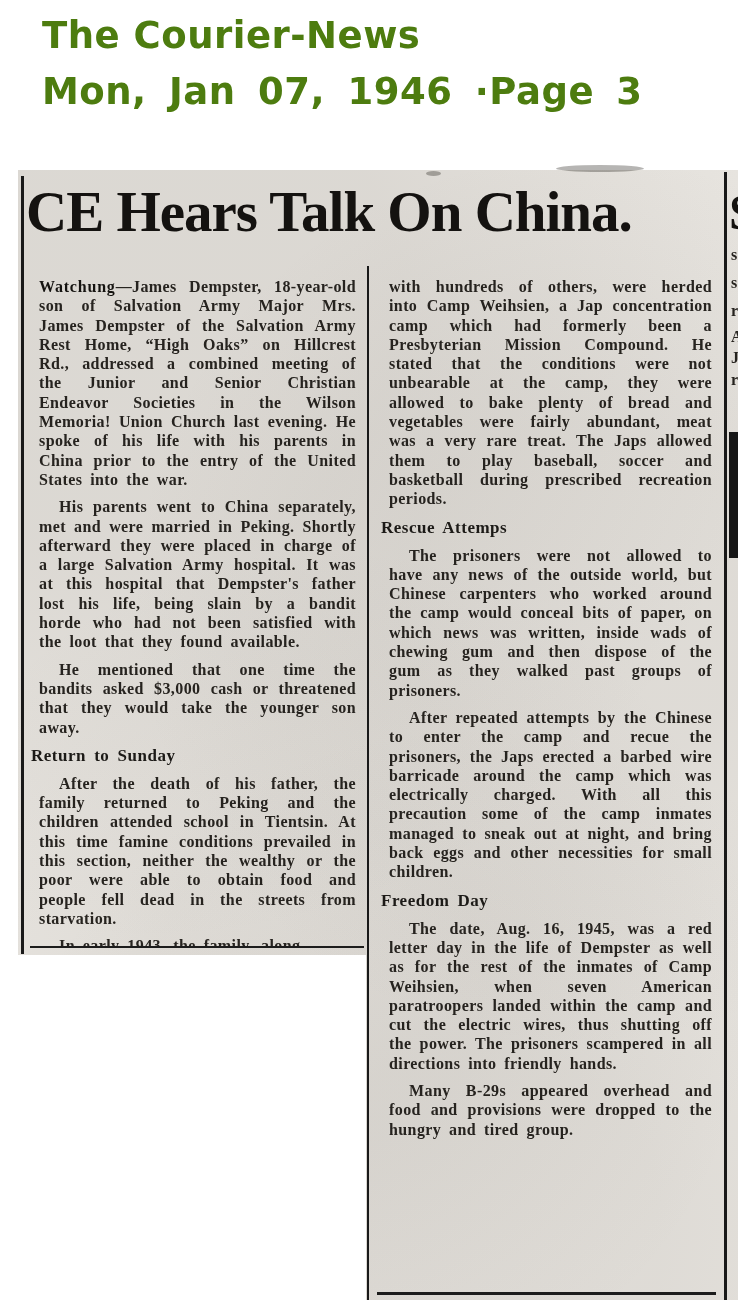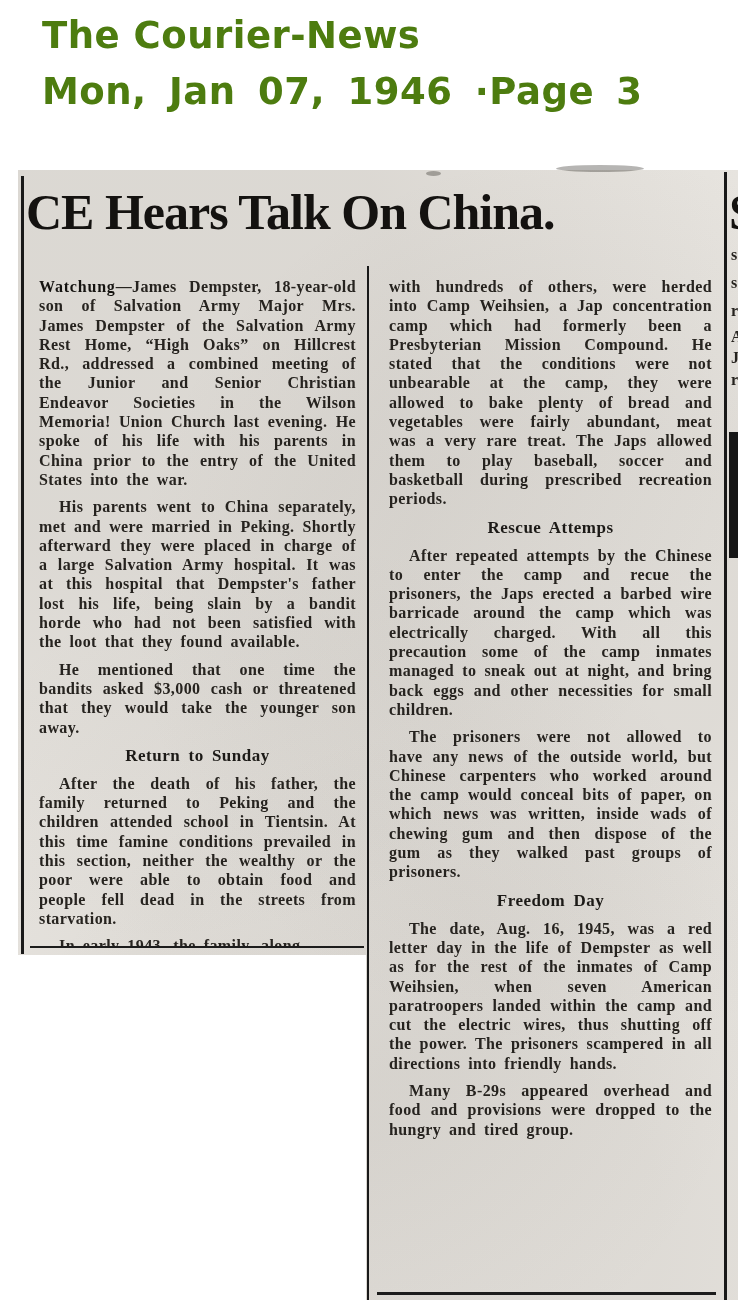--- a/index.html
+++ b/index.html
@@ -27,39 +27,39 @@
     background-image:
       radial-gradient(circle at 18% 12%, rgba(110,104,96,.10) 0 22%, transparent 55%),
       radial-gradient(circle at 78% 38%, rgba(110,104,96,.08) 0 20%, transparent 50%),
       radial-gradient(circle at 42% 72%, rgba(110,104,96,.07) 0 18%, transparent 48%),
       radial-gradient(circle at 64% 94%, rgba(110,104,96,.08) 0 16%, transparent 44%);
   }
 
   #headline{
     position:absolute;left:26px;top:182px;z-index:2;
     font-family:"Liberation Serif","DejaVu Serif",serif;
-    font-weight:700;font-size:50px;line-height:60px;
+    font-weight:700;font-size:57px;line-height:60px;
     letter-spacing:-1px;color:#141210;white-space:nowrap;
   }
 
   
   .col{
     position:absolute;z-index:2;overflow:hidden;
     text-align:justify;
     font-weight:700;color:#26231f;
     font-size:16px;line-height:19.3px;
     letter-spacing:.4px;word-spacing:3.5px;
   }
   #col-left {left:31px;top:269px;width:333px;height:677px;}
   #col-right{left:381px;top:269px;width:339px;height:1024px;}
   .para{margin:8px;text-indent:20px;}
   .para.noindent{text-indent:0;}
   .lead-word{letter-spacing:.8px;color:#151310;}
   .subhead{
-    margin:9px 0 5px;text-indent:0;text-align:center;
+    margin:9px 0 5px;text-indent:0;text-align:left;
     font-size:17px;line-height:20px;letter-spacing:.5px;color:#1c1a17;
   }
 
   
   .rule-v{position:absolute;background:#191919;z-index:6;}
   #rule-left  {left:21px; top:176px;width:3px;height:778px;}
   #rule-mid   {left:367px;top:266px;width:2px;height:1034px;}
   #rule-right {left:724px;top:172px;width:3px;height:1128px;}
   .rule-h{position:absolute;background:#1c1c1c;z-index:6;}
   #rule-left-bottom {left:30px; top:946px; width:334px;height:2px;}
@@ -108,22 +108,22 @@
   <p class="para">His parents went to China separately, met and were married in Peking. Shortly afterward they were placed in charge of a large Salvation Army hospital. It was at this hospital that Dempster's father lost his life, being slain by a bandit horde who had not been satisfied with the loot that they found available.</p>
   <p class="para">He mentioned that one time the bandits asked $3,000 cash or threatened that they would take the younger son away.</p>
   <h3 class="subhead">Return to Sunday</h3>
   <p class="para">After the death of his father, the family returned to Peking and the children attended school in Tientsin. At this time famine conditions prevailed in this section, neither the wealthy or the poor were able to obtain food and people fell dead in the streets from starvation.</p>
   <p class="para">In early 1943, the family, along</p>
 </div>
 
 <div class="col" id="col-right">
   <p class="para noindent">with hundreds of others, were herded into Camp Weihsien, a Jap concentration camp which had formerly been a Presbyterian Mission Compound. He stated that the conditions were not unbearable at the camp, they were allowed to bake plenty of bread and vegetables were fairly abundant, meat was a very rare treat. The Japs allowed them to play baseball, soccer and basketball during prescribed recreation periods.</p>
   <h3 class="subhead">Rescue Attemps</h3>
+  <p class="para">The prisoners were not allowed to have any news of the outside world, but Chinese carpenters who worked around the camp would conceal bits of paper, on which news was written, inside wads of chewing gum and then dispose of the gum as they walked past groups of prisoners.</p>
   <p class="para">After repeated attempts by the Chinese to enter the camp and recue the prisoners, the Japs erected a barbed wire barricade around the camp which was electrically charged. With all this precaution some of the camp inmates managed to sneak out at night, and bring back eggs and other necessities for small children.</p>
-  <p class="para">The prisoners were not allowed to have any news of the outside world, but Chinese carpenters who worked around the camp would conceal bits of paper, on which news was written, inside wads of chewing gum and then dispose of the gum as they walked past groups of prisoners.</p>
   <h3 class="subhead">Freedom Day</h3>
   <p class="para">The date, Aug. 16, 1945, was a red letter day in the life of Dempster as well as for the rest of the inmates of Camp Weihsien, when seven American paratroopers landed within the camp and cut the electric wires, thus shutting off the power. The prisoners scampered in all directions into friendly hands.</p>
   <p class="para">Many B-29s appeared overhead and food and provisions were dropped to the hungry and tired group.</p>
 </div>
 
 <div class="rule-v" id="rule-left"></div>
 <div class="rule-v" id="rule-mid"></div>
 <div class="rule-v" id="rule-right"></div>
 <div class="rule-h" id="rule-left-bottom"></div>
 <div class="rule-h" id="rule-right-bottom"></div>

